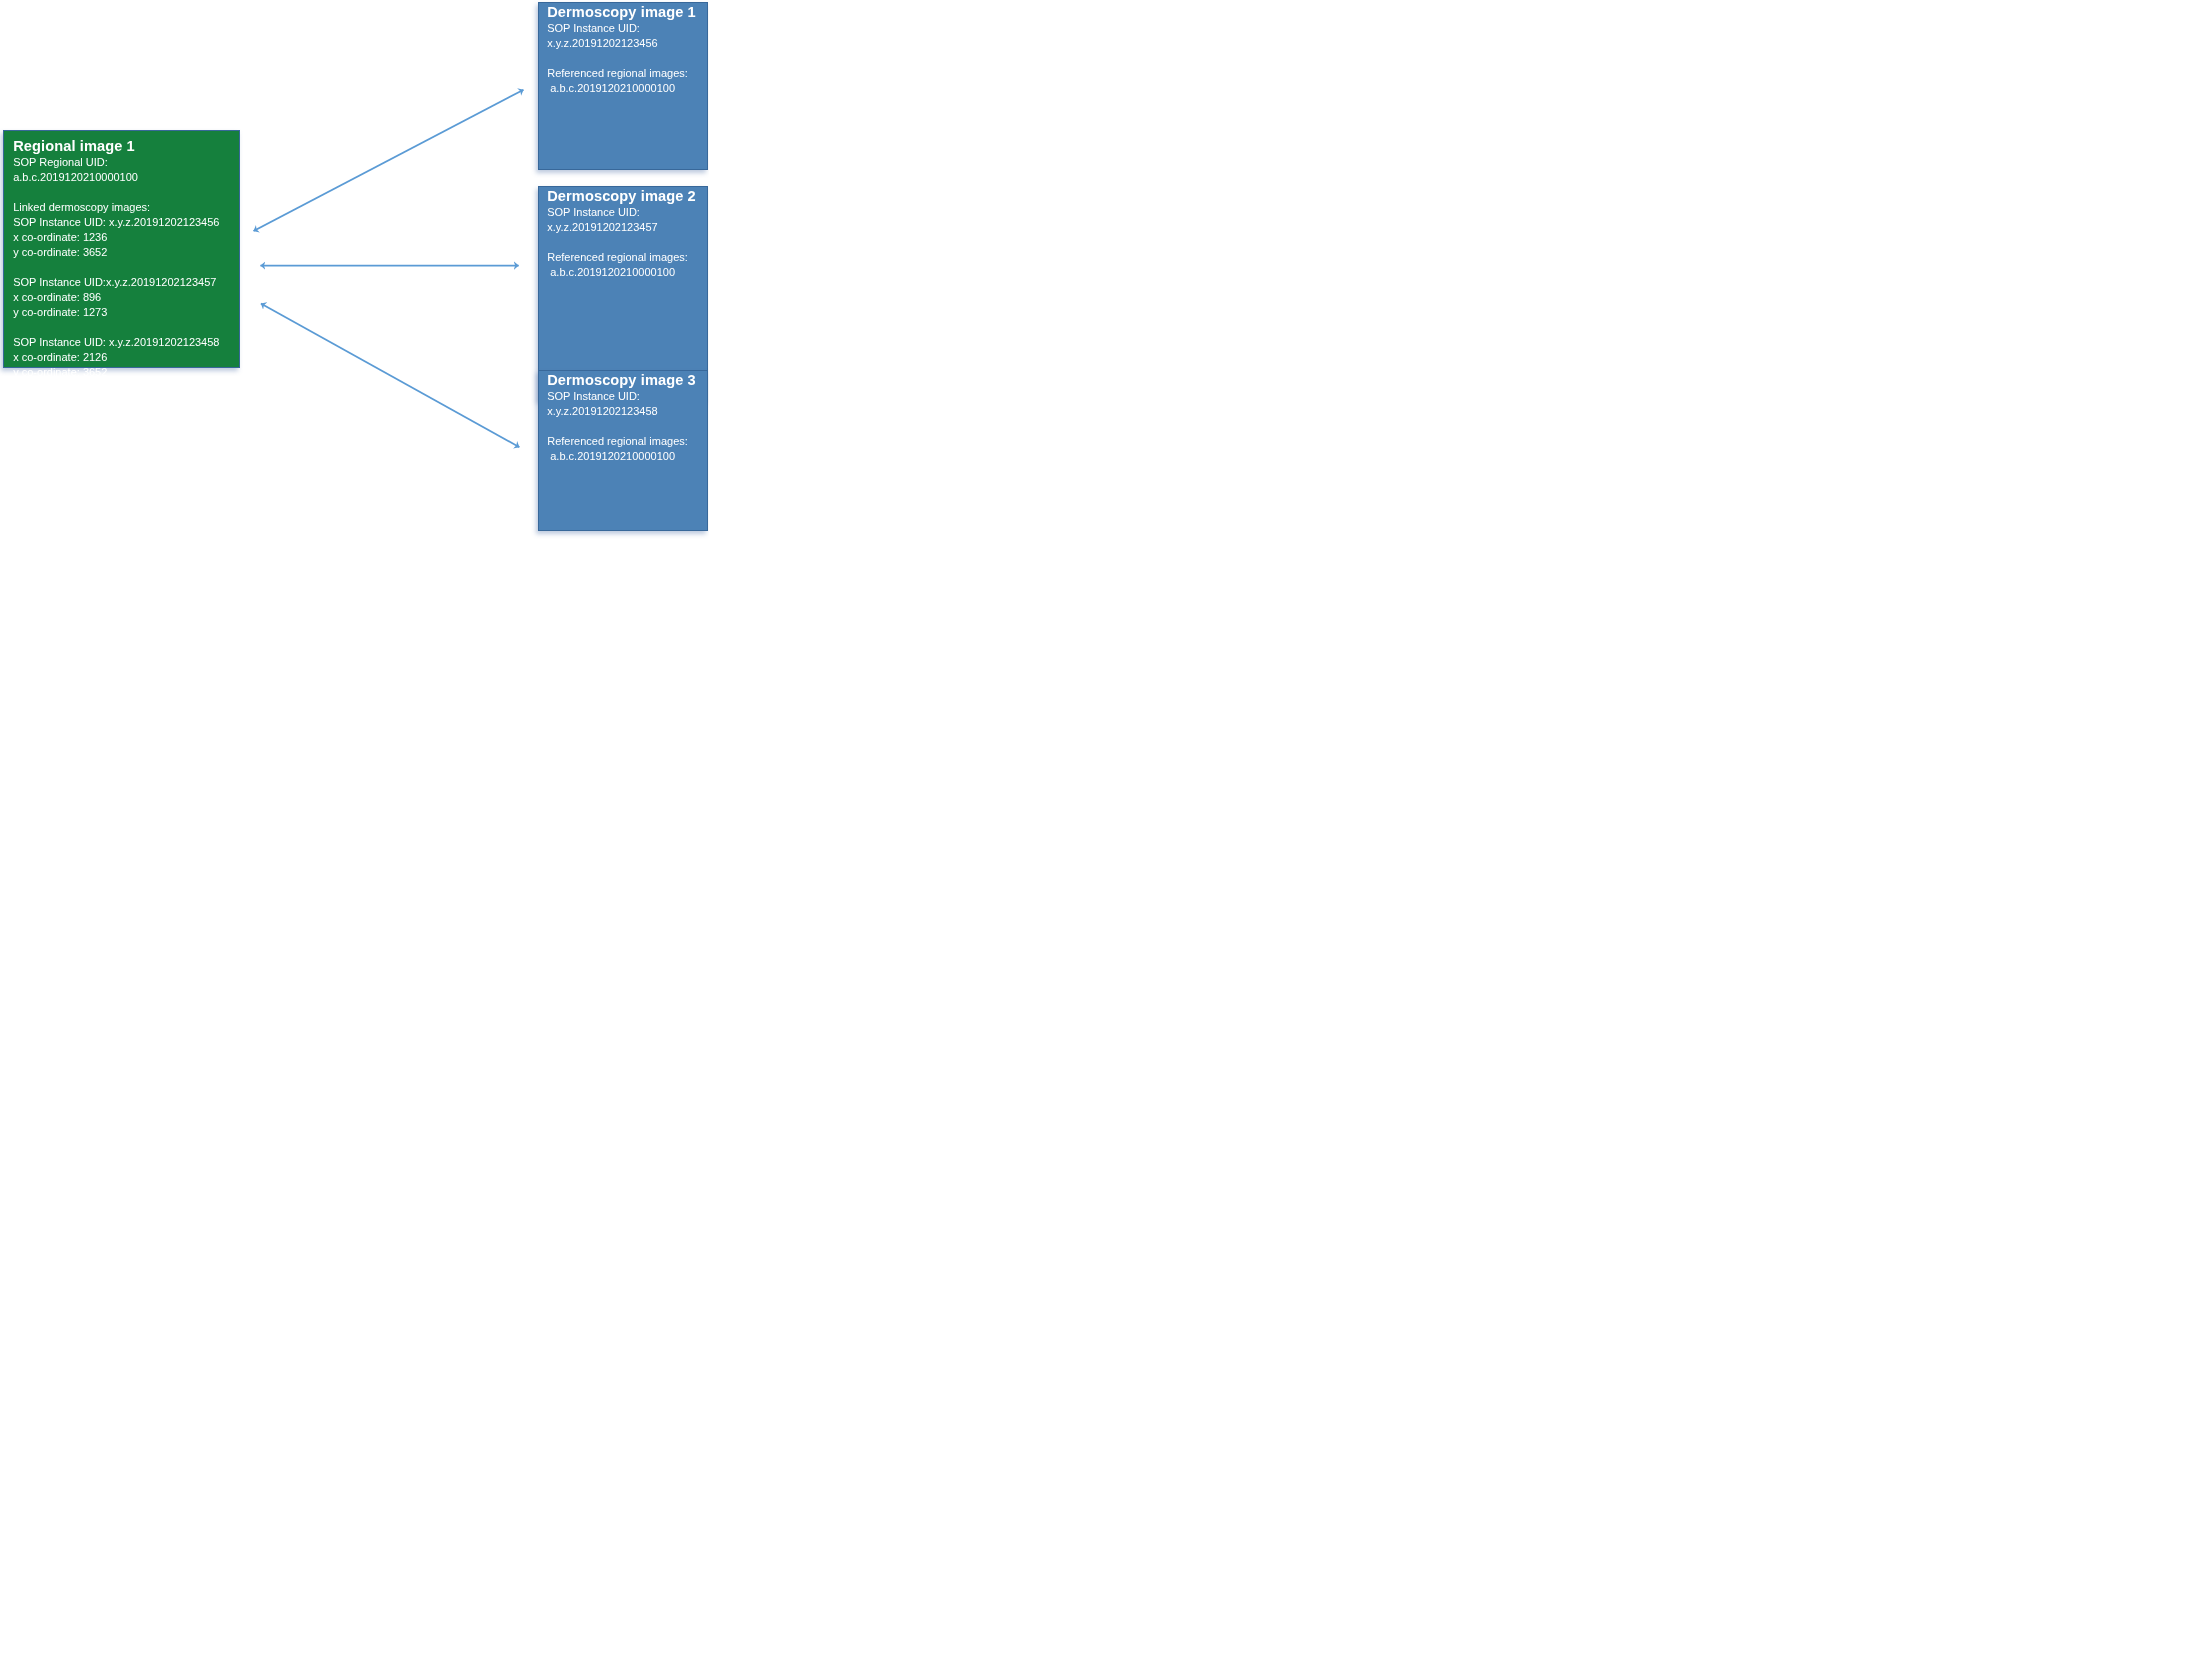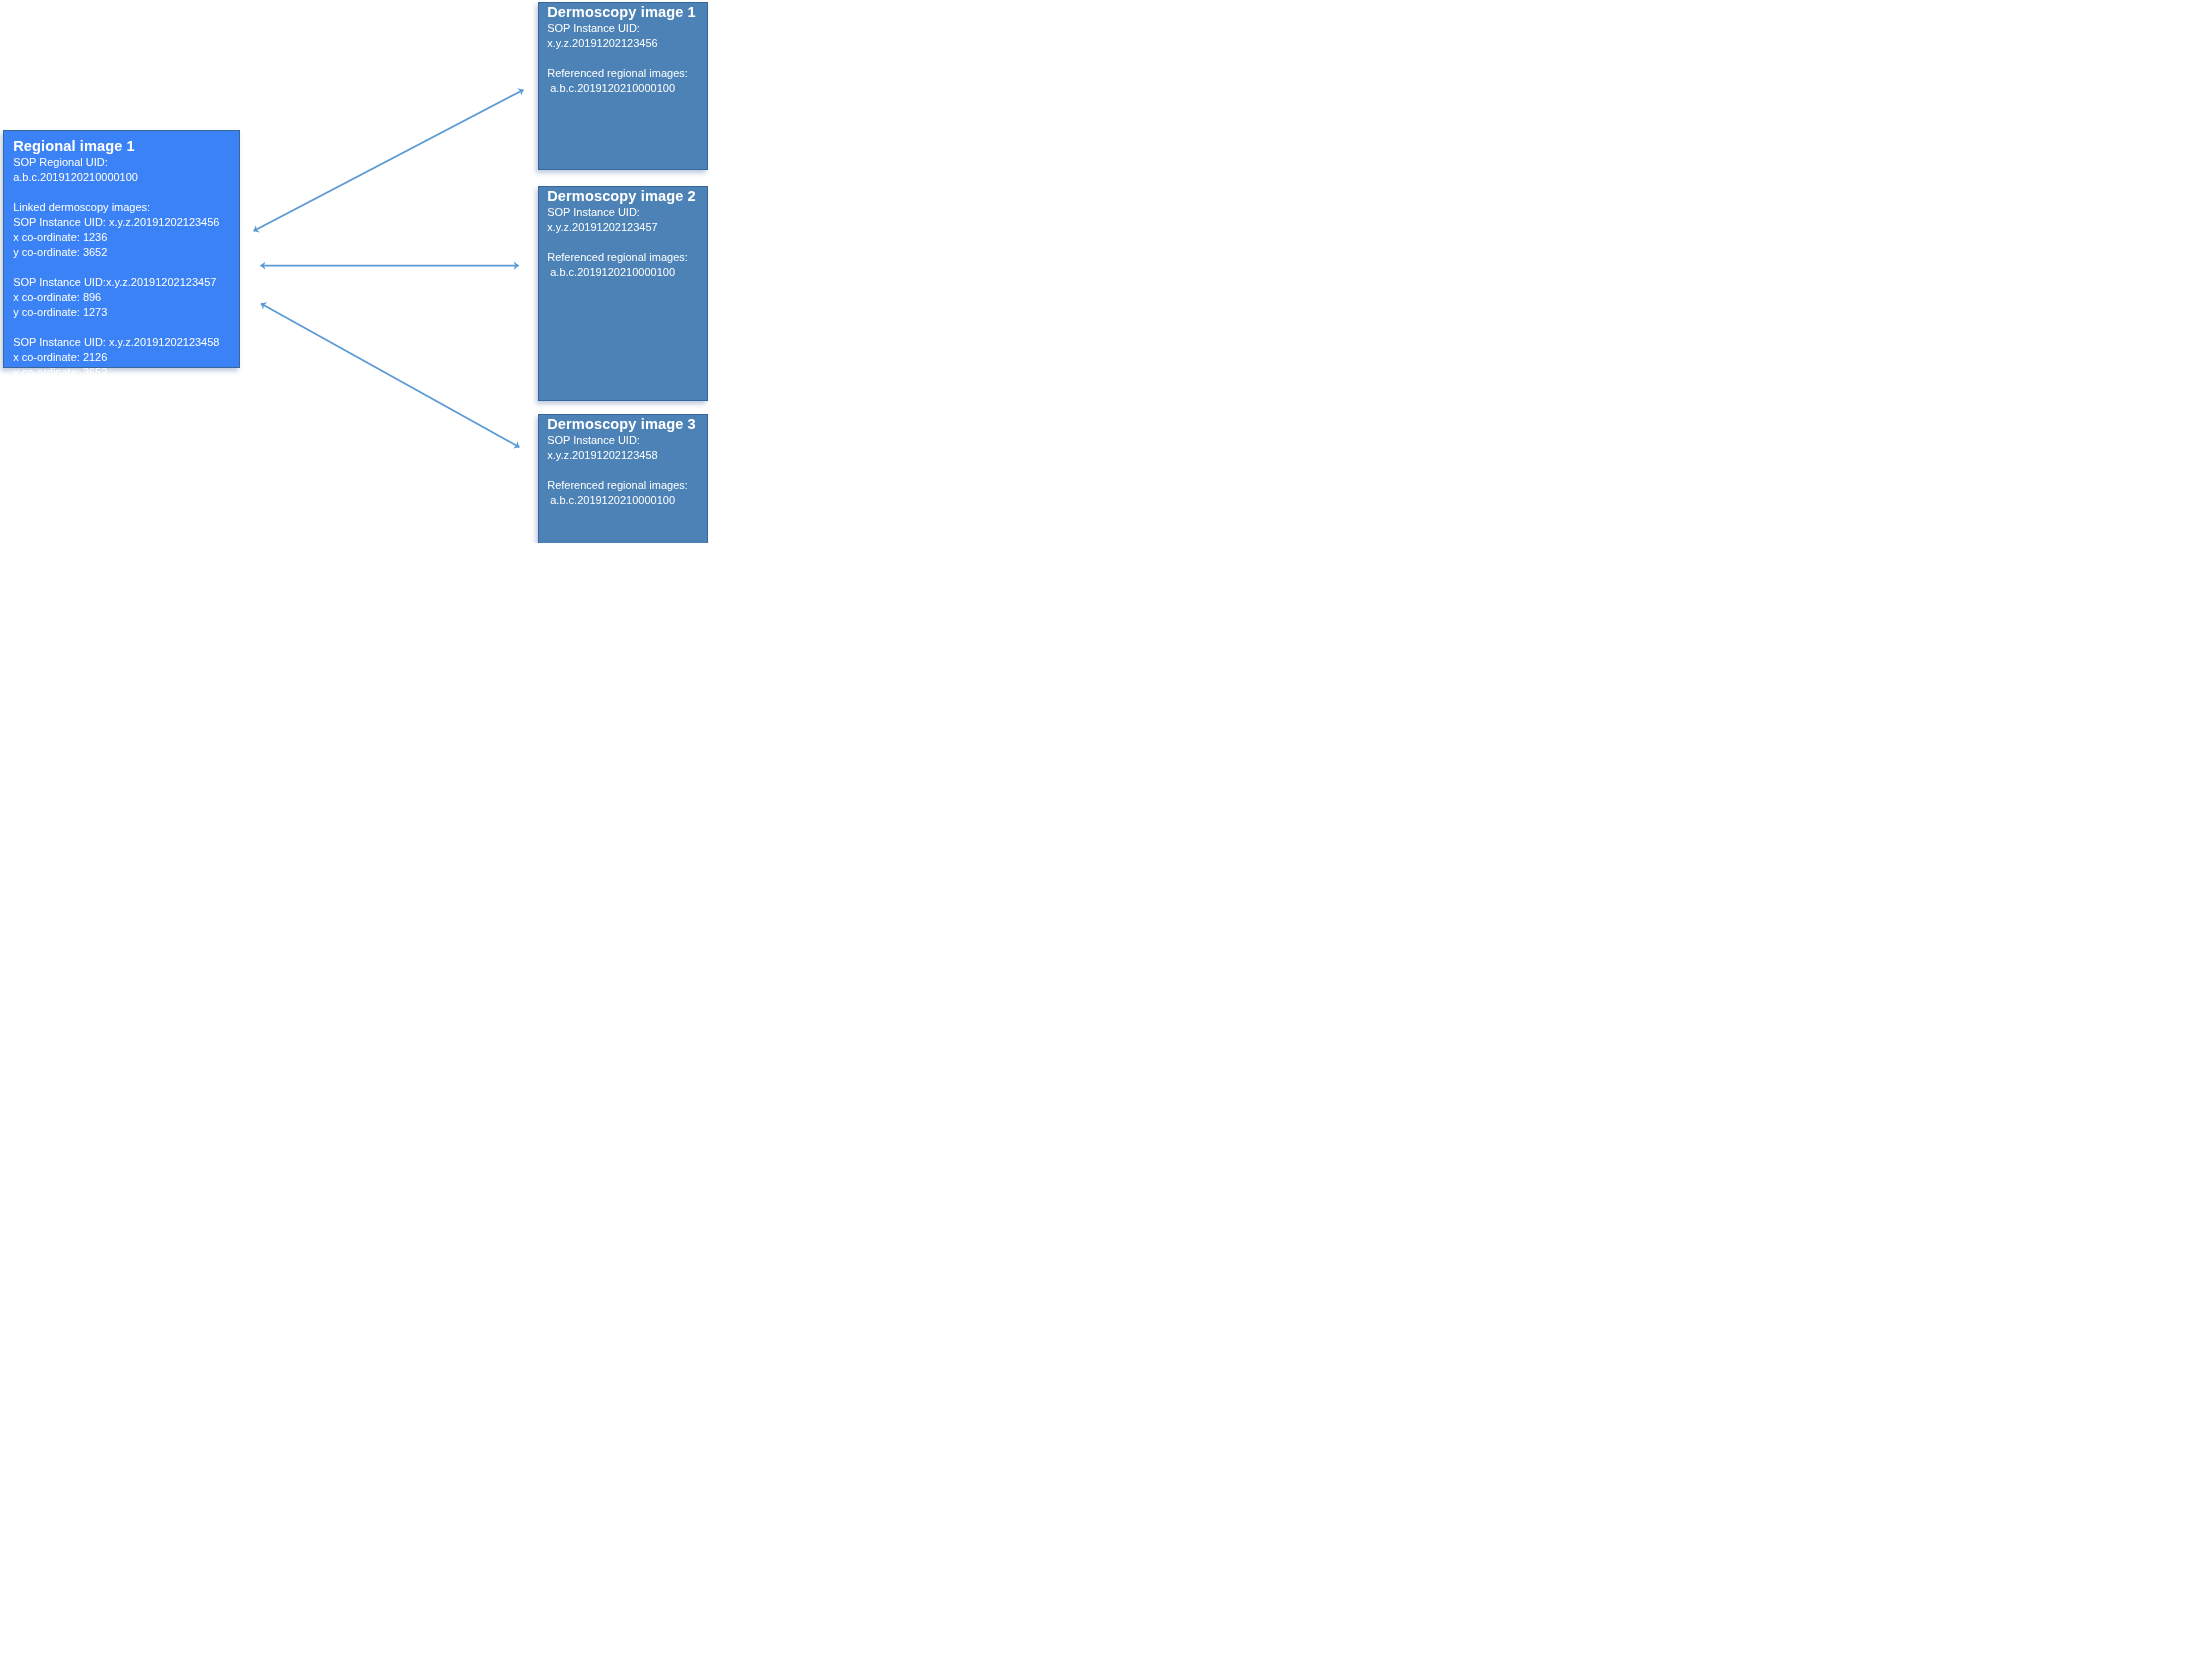--- a/index.html
+++ b/index.html
@@ -38,21 +38,21 @@
   .box.derm {
     left: 538px;
     width: 170px;
     display: flex;
     flex-direction: column;
     justify-content: flex-start;
     padding: 0 4.5px 0 8.2px;
   }
   .box.derm-1 { top: 1.8px;   height: 168px; }
   .box.derm-2 { top: 186px; height: 215px; }
-  .box.derm-3 { top: 370px; height: 161px; margin-top: 44px; }
+  .box.derm-3 { top: 370px; height: 161px; }
   .box-title {
     font-weight: bold;
     font-size: 14.6px;
     line-height: 18px;
     letter-spacing: 0.1px;
   }
   .box-line {
     font-size: 11px;
     line-height: 15px;
     white-space: pre-wrap;
@@ -69,21 +69,21 @@
         <path d="M34,29 L0,0 L10,29 L0,58 Z" fill="#5B9BD5"></path>
       </marker>
     </defs>
     <g id="arrow-lines">
         <line x1="1725" y1="1572" x2="3563" y2="610" stroke="#5B9BD5" stroke-width="12" marker-end="url(#arrow-head)" marker-start="url(#arrow-head)"></line>
         <line x1="1772" y1="1807" x2="3530" y2="1807" stroke="#5B9BD5" stroke-width="12" marker-end="url(#arrow-head)" marker-start="url(#arrow-head)"></line>
         <line x1="1775" y1="2065" x2="3535" y2="3042" stroke="#5B9BD5" stroke-width="12" marker-end="url(#arrow-head)" marker-start="url(#arrow-head)"></line>
       </g>
   </svg>
 
-  <div class="box regional" style="background: #3b82f6; border: 1.4px solid rgb(56, 104, 154); color: rgb(255, 255, 255);">
+  <div class="box regional" style="background: #15803d; border: 1.4px solid rgb(56, 104, 154); color: rgb(255, 255, 255);">
     <div class="box-title">Regional image 1</div>
     <div class="box-body">
         <div class="box-line">SOP Regional UID: a.b.c.2019120210000100</div>
         <div class="box-line">&nbsp;</div>
         <div class="box-line">Linked dermoscopy images:</div>
         <div class="box-line">SOP Instance UID: x.y.z.20191202123456</div>
         <div class="box-line">x co-ordinate: 1236</div>
         <div class="box-line">y co-ordinate: 3652</div>
         <div class="box-line">&nbsp;</div>
         <div class="box-line">SOP Instance UID:x.y.z.20191202123457</div>

